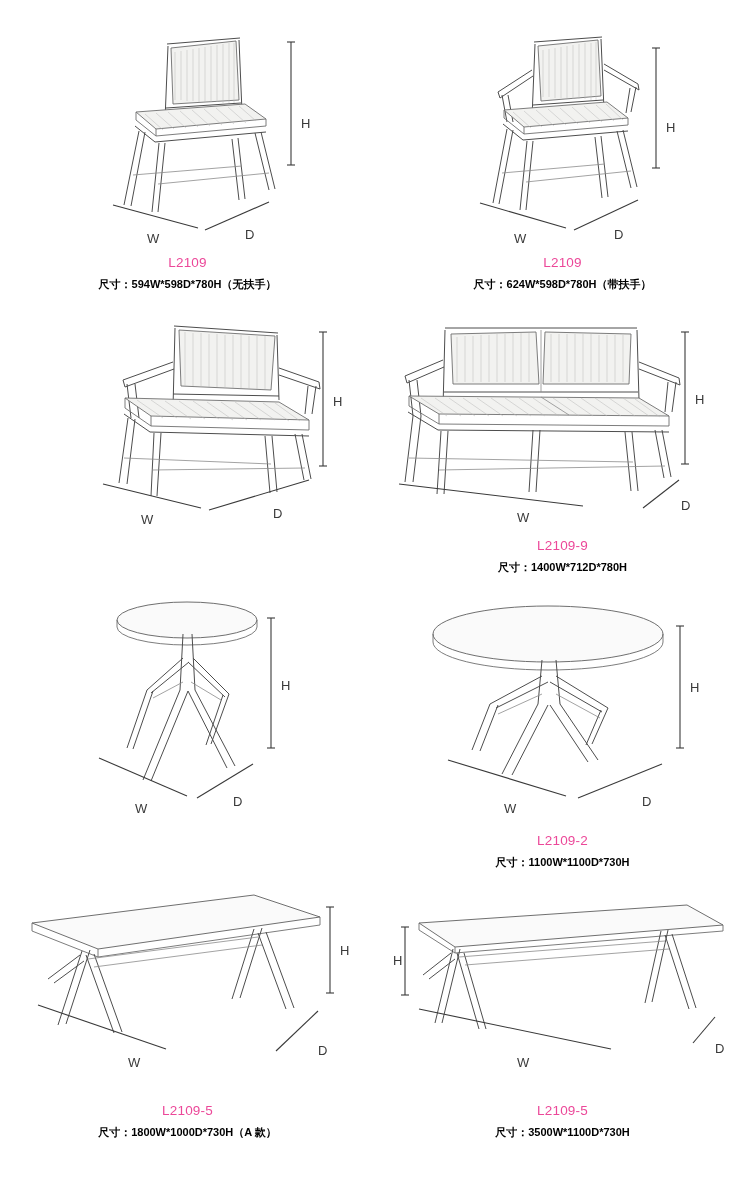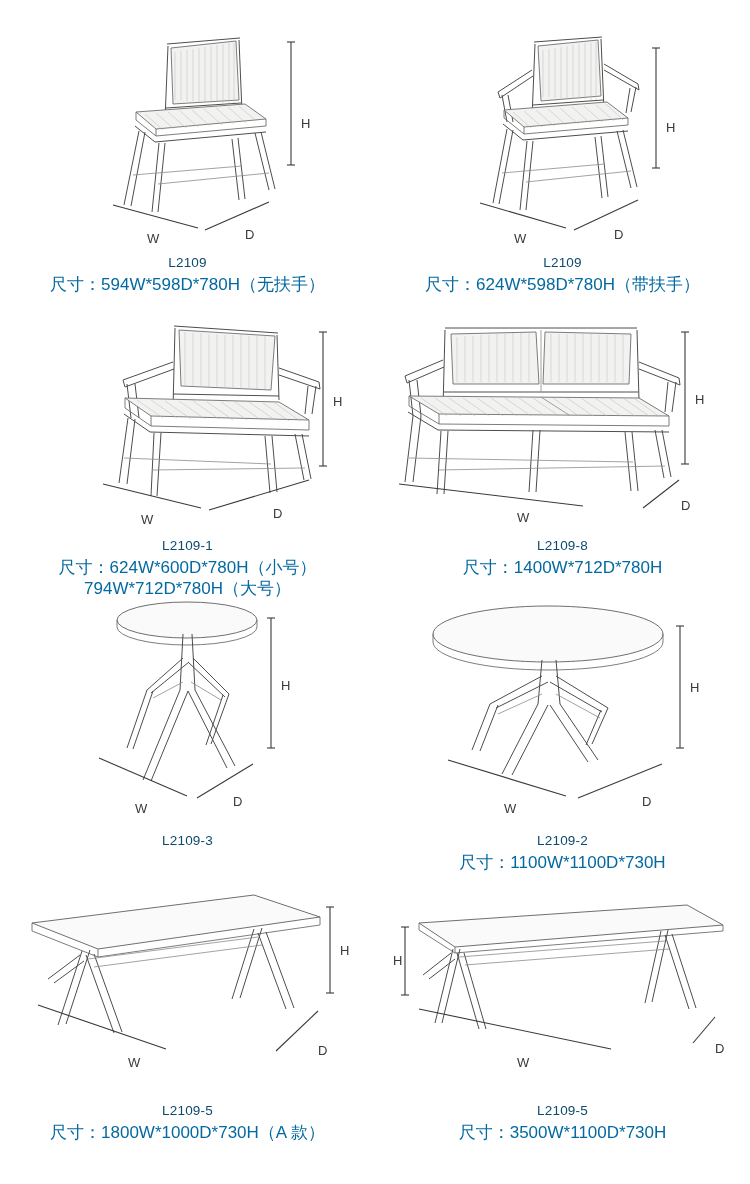--- a/index.html
+++ b/index.html
@@ -38,29 +38,30 @@
     display: flex;
     justify-content: center;
     align-items: flex-end;
   }
   .caption {
     text-align: center;
     margin-top: 2px;
   }
   .model {
     font-size: 13.5px;
-    color: #0c4a6e;
+    color: #ec4899;
     letter-spacing: 0.2px;
     line-height: 22px;
   }
   .dim {
-    font-size: 17px;
-    color: #0369a1;
+    font-size: 11px;
+    color: #000000;
     line-height: 21px;
     white-space: nowrap;
+    font-weight: bold;
   }
   svg { display: block; }
   .ln { stroke: #4d4d4d; stroke-width: 1; fill: none; }
   .ln-thin { stroke: #6e6e6e; stroke-width: 0.9; fill: none; }
   .ln-light { stroke: #8c8c8c; stroke-width: 0.8; fill: none; }
   .fill-cush { fill: #f2f2f0; stroke: #6e6e6e; stroke-width: 0.9; }
   .fill-top { fill: #fafafa; stroke: #5f5f5f; stroke-width: 0.9; }
   .hatch { stroke: #b9b9b9; stroke-width: 0.5; fill: none; }
   .axis { stroke: #3a3a3a; stroke-width: 1.1; fill: none; }
   .axislbl {
@@ -298,25 +299,20 @@
             <path d="M300,14 L300,148"></path>
             <path d="M296,14 L304,14"></path>
             <path d="M296,148 L304,148"></path>
             <path d="M80,166 L178,190"></path>
             <path d="M186,192 L286,162"></path>
           </g>
           <text class="axislbl" x="310" y="88">H</text>
           <text class="axislbl" x="118" y="206">W</text>
           <text class="axislbl" x="250" y="200">D</text>
         </svg>
-      </div>
-      <div class="caption">
-        <div class="model">L2109-1</div>
-        <div class="dim">尺寸：624W*600D*780H（小号）</div>
-        <div class="dim">794W*712D*780H（大号）</div>
       </div>
     </div>
 
     <div class="cell row-b">
       <div class="figure">
         <svg width="340" height="215" viewBox="0 0 340 215">
 
           <path class="fill-cush" d="M58,16 L143,14 L146,66 L60,66 Z"></path>
           <path class="fill-cush" d="M152,14 L238,16 L236,66 L150,66 Z"></path>
           <g class="hatch">
@@ -402,21 +398,21 @@
             <path d="M288,146 L296,146"></path>
             <path d="M6,166 L190,188"></path>
             <path d="M250,190 L286,162"></path>
           </g>
           <text class="axislbl" x="302" y="86">H</text>
           <text class="axislbl" x="124" y="204">W</text>
           <text class="axislbl" x="288" y="192">D</text>
         </svg>
       </div>
       <div class="caption">
-        <div class="model">L2109-8</div>
+        <div class="model">L2109-9</div>
         <div class="dim">尺寸：1400W*712D*780H</div>
       </div>
     </div>
 
     <div class="cell row-c">
       <div class="figure">
         <svg width="330" height="230" viewBox="0 0 330 230">
 
           <ellipse class="fill-top" cx="164" cy="22" rx="70" ry="18"></ellipse>
           <path class="ln-thin" d="M94,22 L94,29 A70,18 0 0 0 234,29 L234,22"></path>
@@ -444,21 +440,20 @@
             <path d="M244,150 L252,150"></path>
             <path d="M76,160 L164,198"></path>
             <path d="M174,200 L230,166"></path>
           </g>
           <text class="axislbl" x="258" y="92">H</text>
           <text class="axislbl" x="112" y="215">W</text>
           <text class="axislbl" x="210" y="208">D</text>
         </svg>
       </div>
       <div class="caption">
-        <div class="model">L2109-3</div>
       </div>
     </div>
 
     <div class="cell row-c">
       <div class="figure">
         <svg width="330" height="230" viewBox="0 0 330 230">
           <ellipse class="fill-top" cx="150" cy="36" rx="115" ry="28"></ellipse>
           <path class="ln-thin" d="M35,36 L35,44 A115,28 0 0 0 265,44 L265,36"></path>
 
           <path class="ln" d="M144,62 L140,106"></path>

